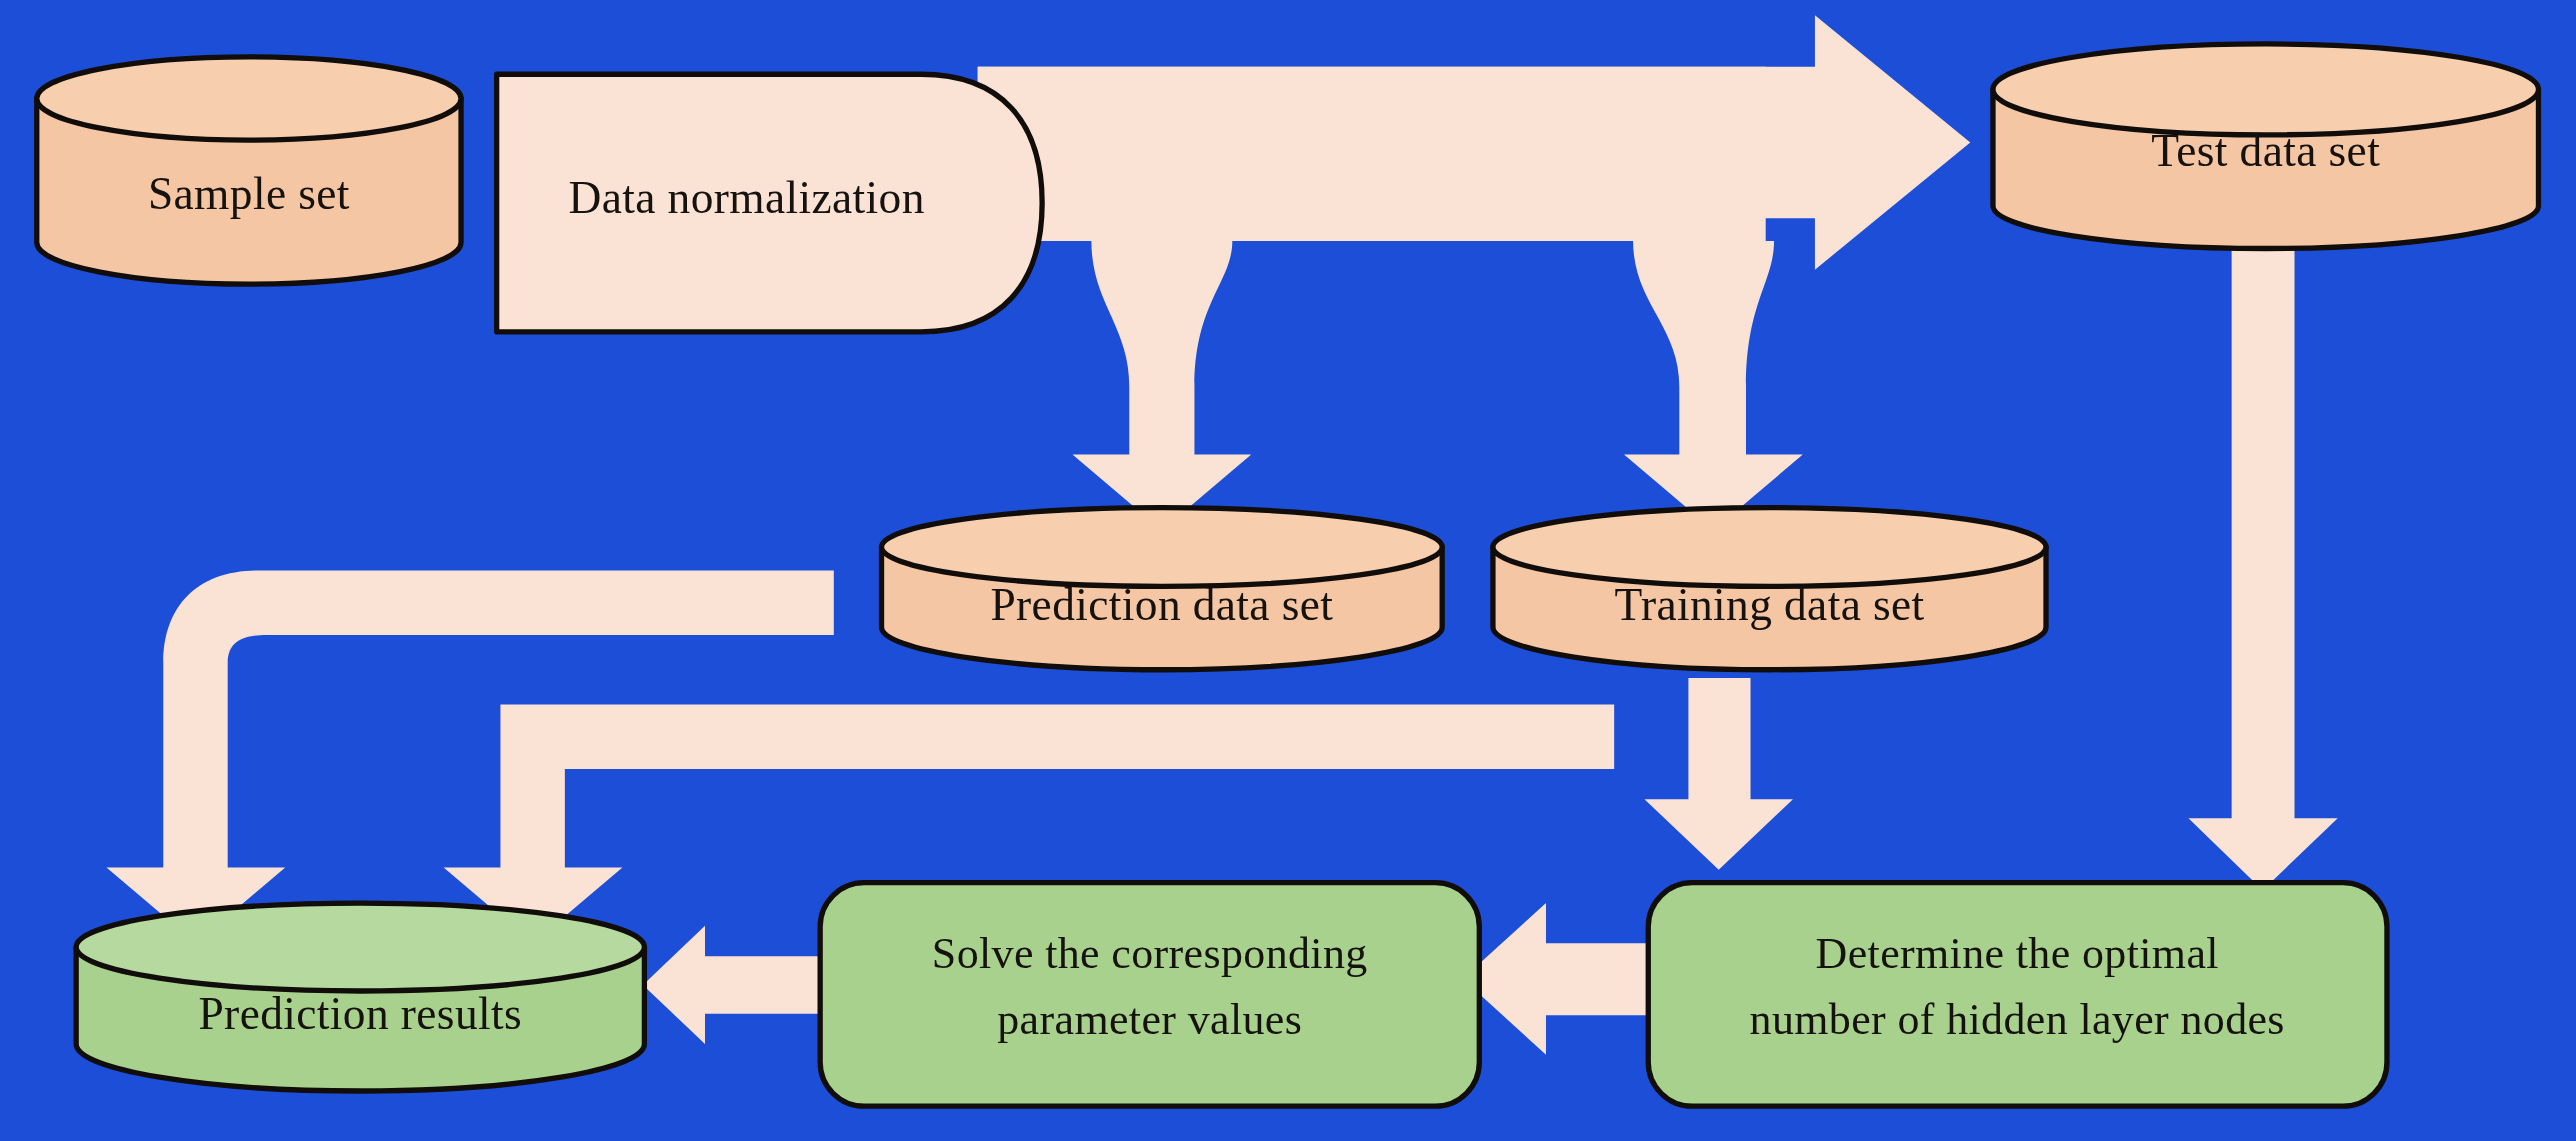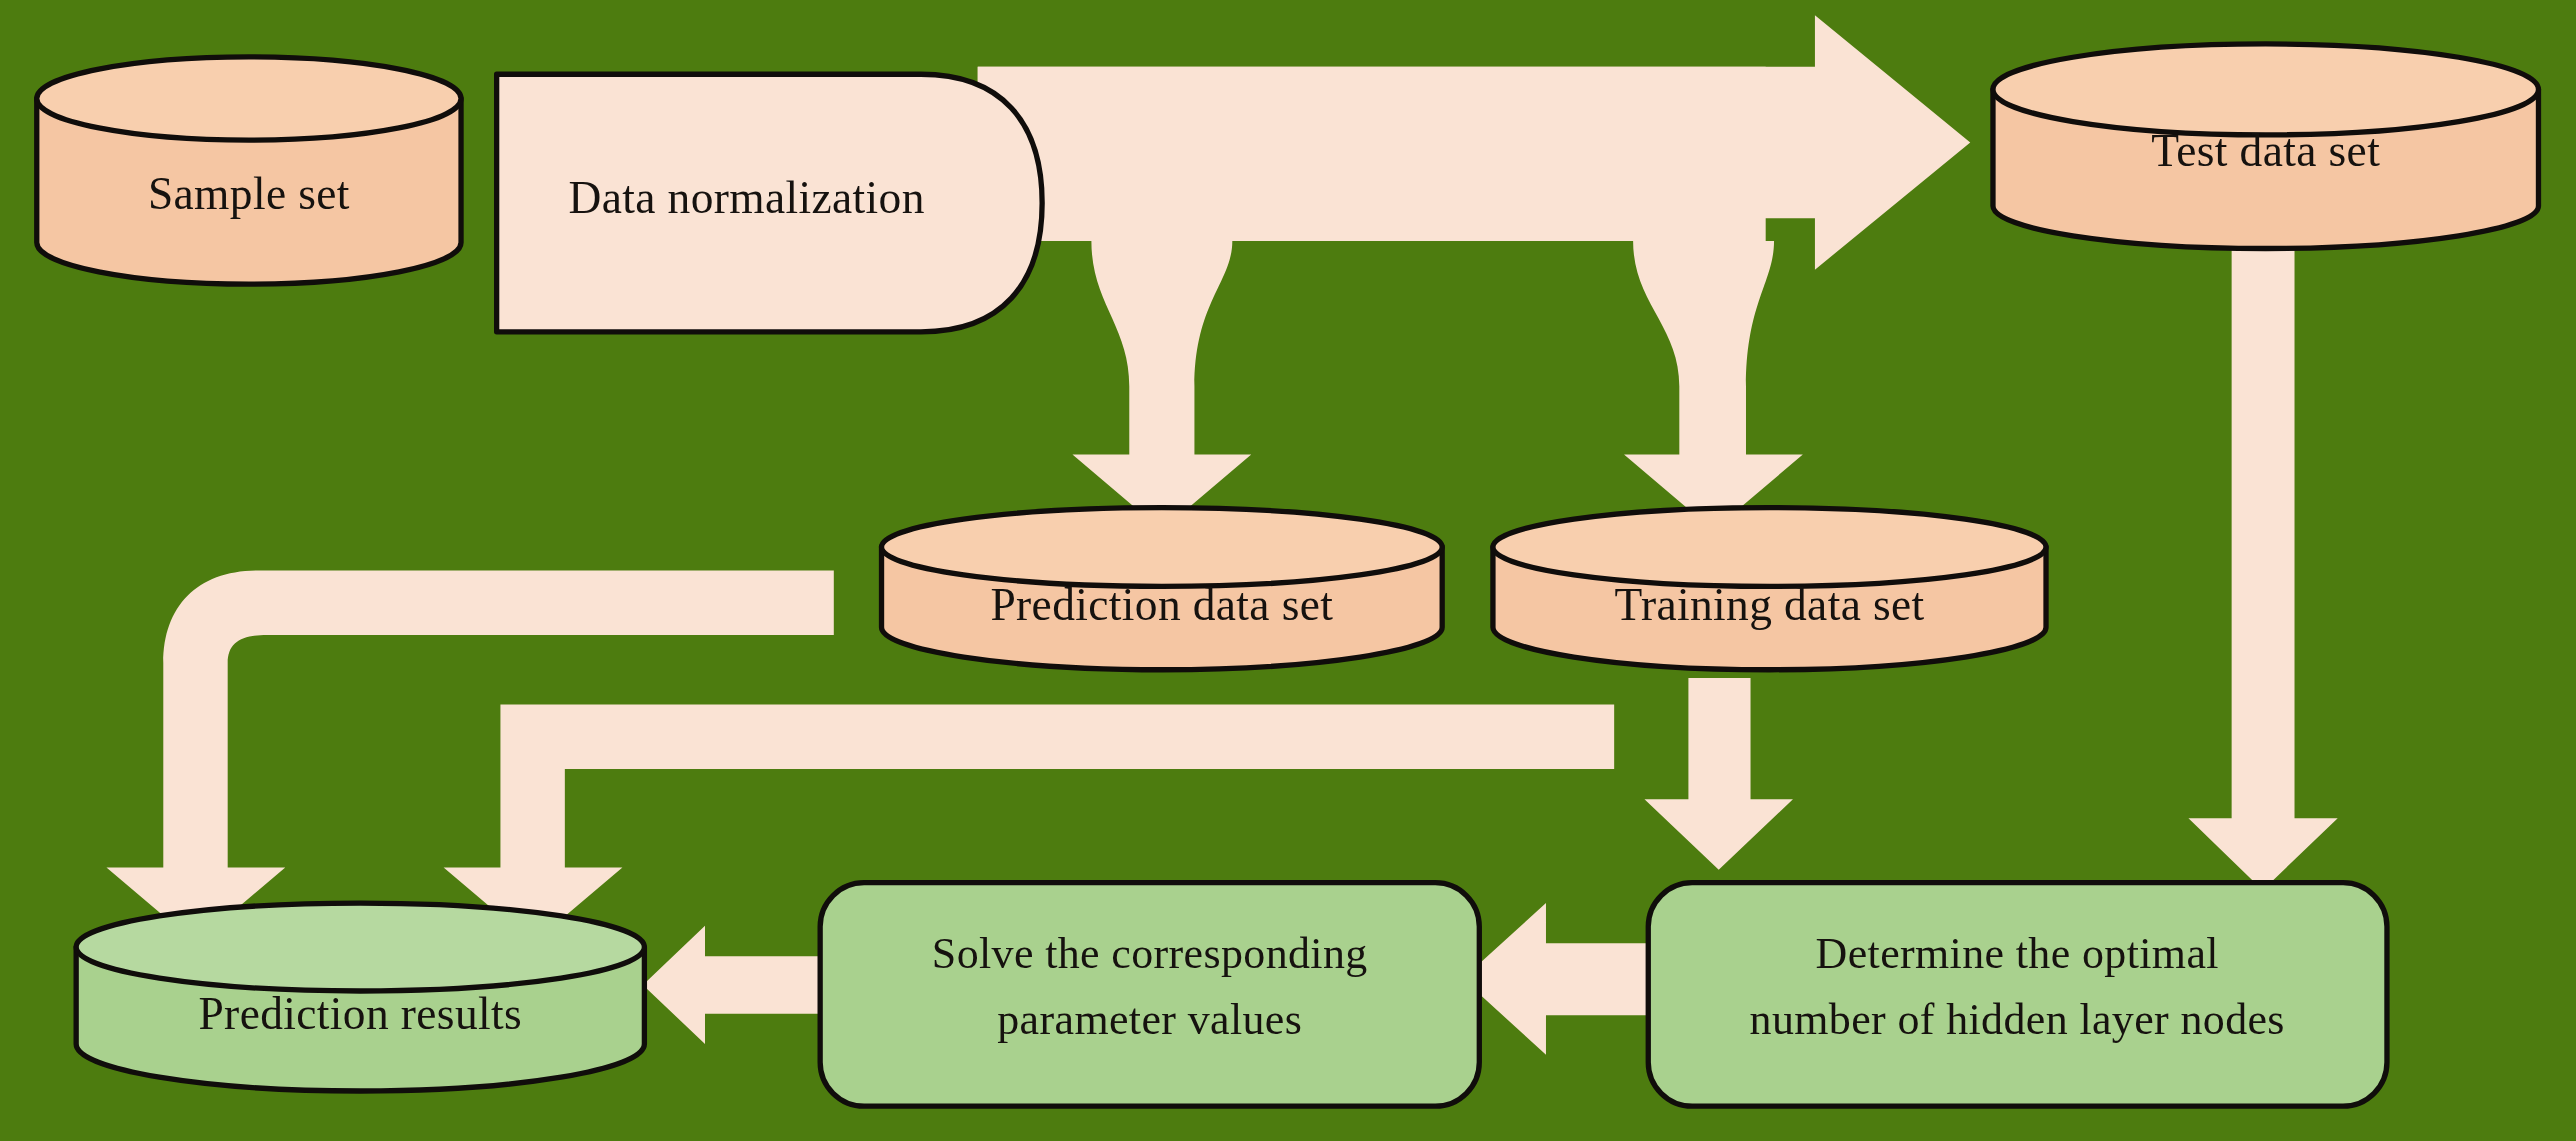--- a/index.html
+++ b/index.html
@@ -10,21 +10,21 @@
   body {
     width: 2576px;
     height: 1141px;
     font-family: "Liberation Serif", "DejaVu Serif", serif;
     overflow: hidden;
   }
   #diagram-root {
     position: relative;
     width: 2576px;
     height: 1141px;
-    background: #4d7c0f;
+    background: #1d4ed8;
   }
   svg#flow {
     position: absolute;
     inset: 0;
     width: 2576px;
     height: 1141px;
     display: block;
   }
   .node-label {
     font-family: "Liberation Serif", "DejaVu Serif", serif;

